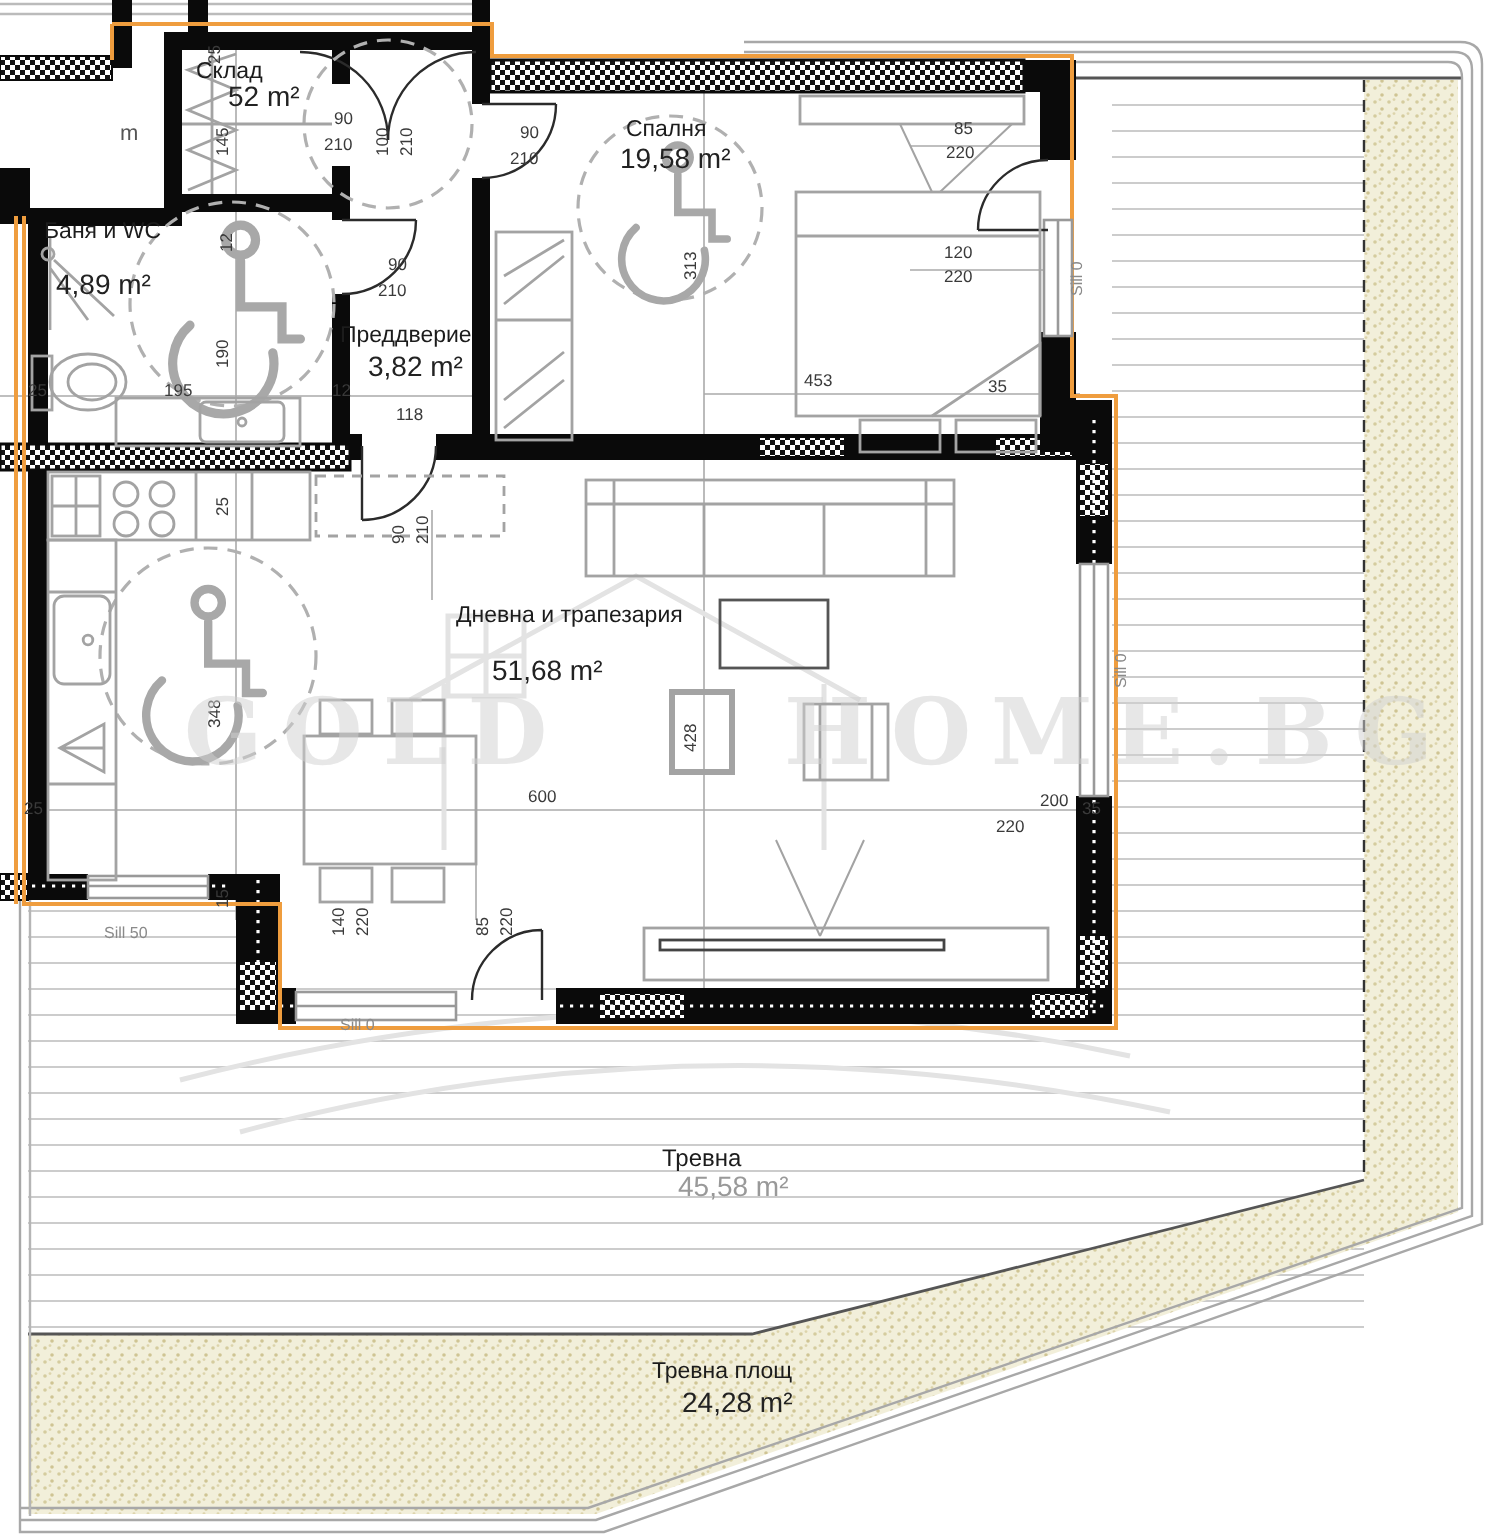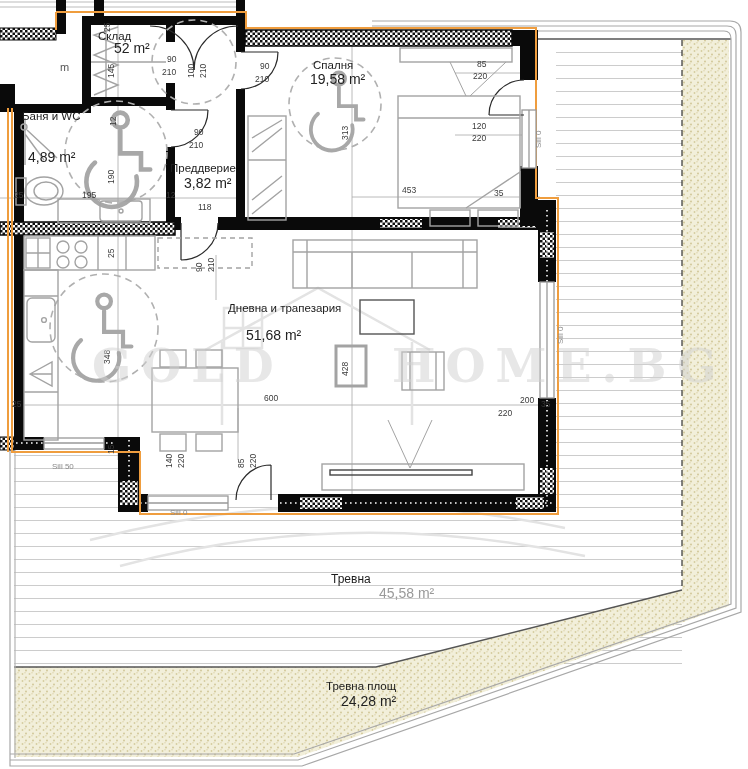--- a/index.html
+++ b/index.html
@@ -4,21 +4,21 @@
 <style>
   html,body{margin:0;padding:0;background:#fff;}
   #plan{position:relative;width:748px;height:769px;background:#fff;overflow:hidden;
         font-family:"Liberation Sans",sans-serif;padding-left:11px;}
   #plan svg{position:absolute;left:0;top:0;}
   .lbl{position:absolute;font-size:8.5px;color:#3a3a3a;white-space:nowrap;line-height:10px;}
   .v{transform:rotate(-90deg);transform-origin:left top;}
   .room{font-size:11.5px;color:#1c1c1c;line-height:12px;}
   .area{font-size:14px;color:#222;}
   .sill{color:#8a8a8a;font-size:8px;}
-  .gray{color:#999;margin-left:40px;}
+  .gray{color:#999;}
   .ctr{text-align:center;}
   .wm{position:absolute;font-family:"DejaVu Serif",serif;font-size:46px;font-weight:bold;
       color:#d0d0d0;opacity:.5;letter-spacing:10px;line-height:48px;}
 </style>
 </head>
 <body>
 
 <div id="plan">
 <svg width="748" height="769" viewBox="0 0 748 769">
   <defs>
@@ -277,21 +277,21 @@
     <g>
       <rect x="400" y="48" width="112" height="14"></rect>
       <path d="M 450,62 L 466,96 M 506,62 L 470,96" stroke-width="1"></path>
     </g>
   </g>
 </svg>
 
   <div class="lbl room" style="left:98px;top:30px">Склад</div>
   <div class="lbl area" style="left:114px;top:43px">52 m²</div>
   <div class="lbl room ctr" style="left:22px;top:110px;width:52px">Баня и WC</div>
-  <div class="lbl area" style="left:28px;top:152px">4,89 m²</div>
+  <div class="lbl area" style="left:28px;top:137px">4,89 m²</div>
   <div class="lbl room" style="left:170px;top:162px">Преддверие</div>
   <div class="lbl area" style="left:184px;top:178px">3,82 m²</div>
   <div class="lbl room" style="left:313px;top:59px">Спалня</div>
   <div class="lbl area" style="left:310px;top:74px">19,58 m²</div>
   <div class="lbl room ctr" style="left:228px;top:302px;width:86px">Дневна и трапезария</div>
   <div class="lbl area" style="left:246px;top:330px">51,68 m²</div>
   <div class="lbl room" style="left:331px;top:573px;font-size:12px">Тревна</div>
   <div class="lbl area gray" style="left:339px;top:588px">45,58 m²</div>
   <div class="lbl room" style="left:326px;top:680px">Тревна площ</div>
   <div class="lbl area" style="left:341px;top:696px">24,28 m²</div>

